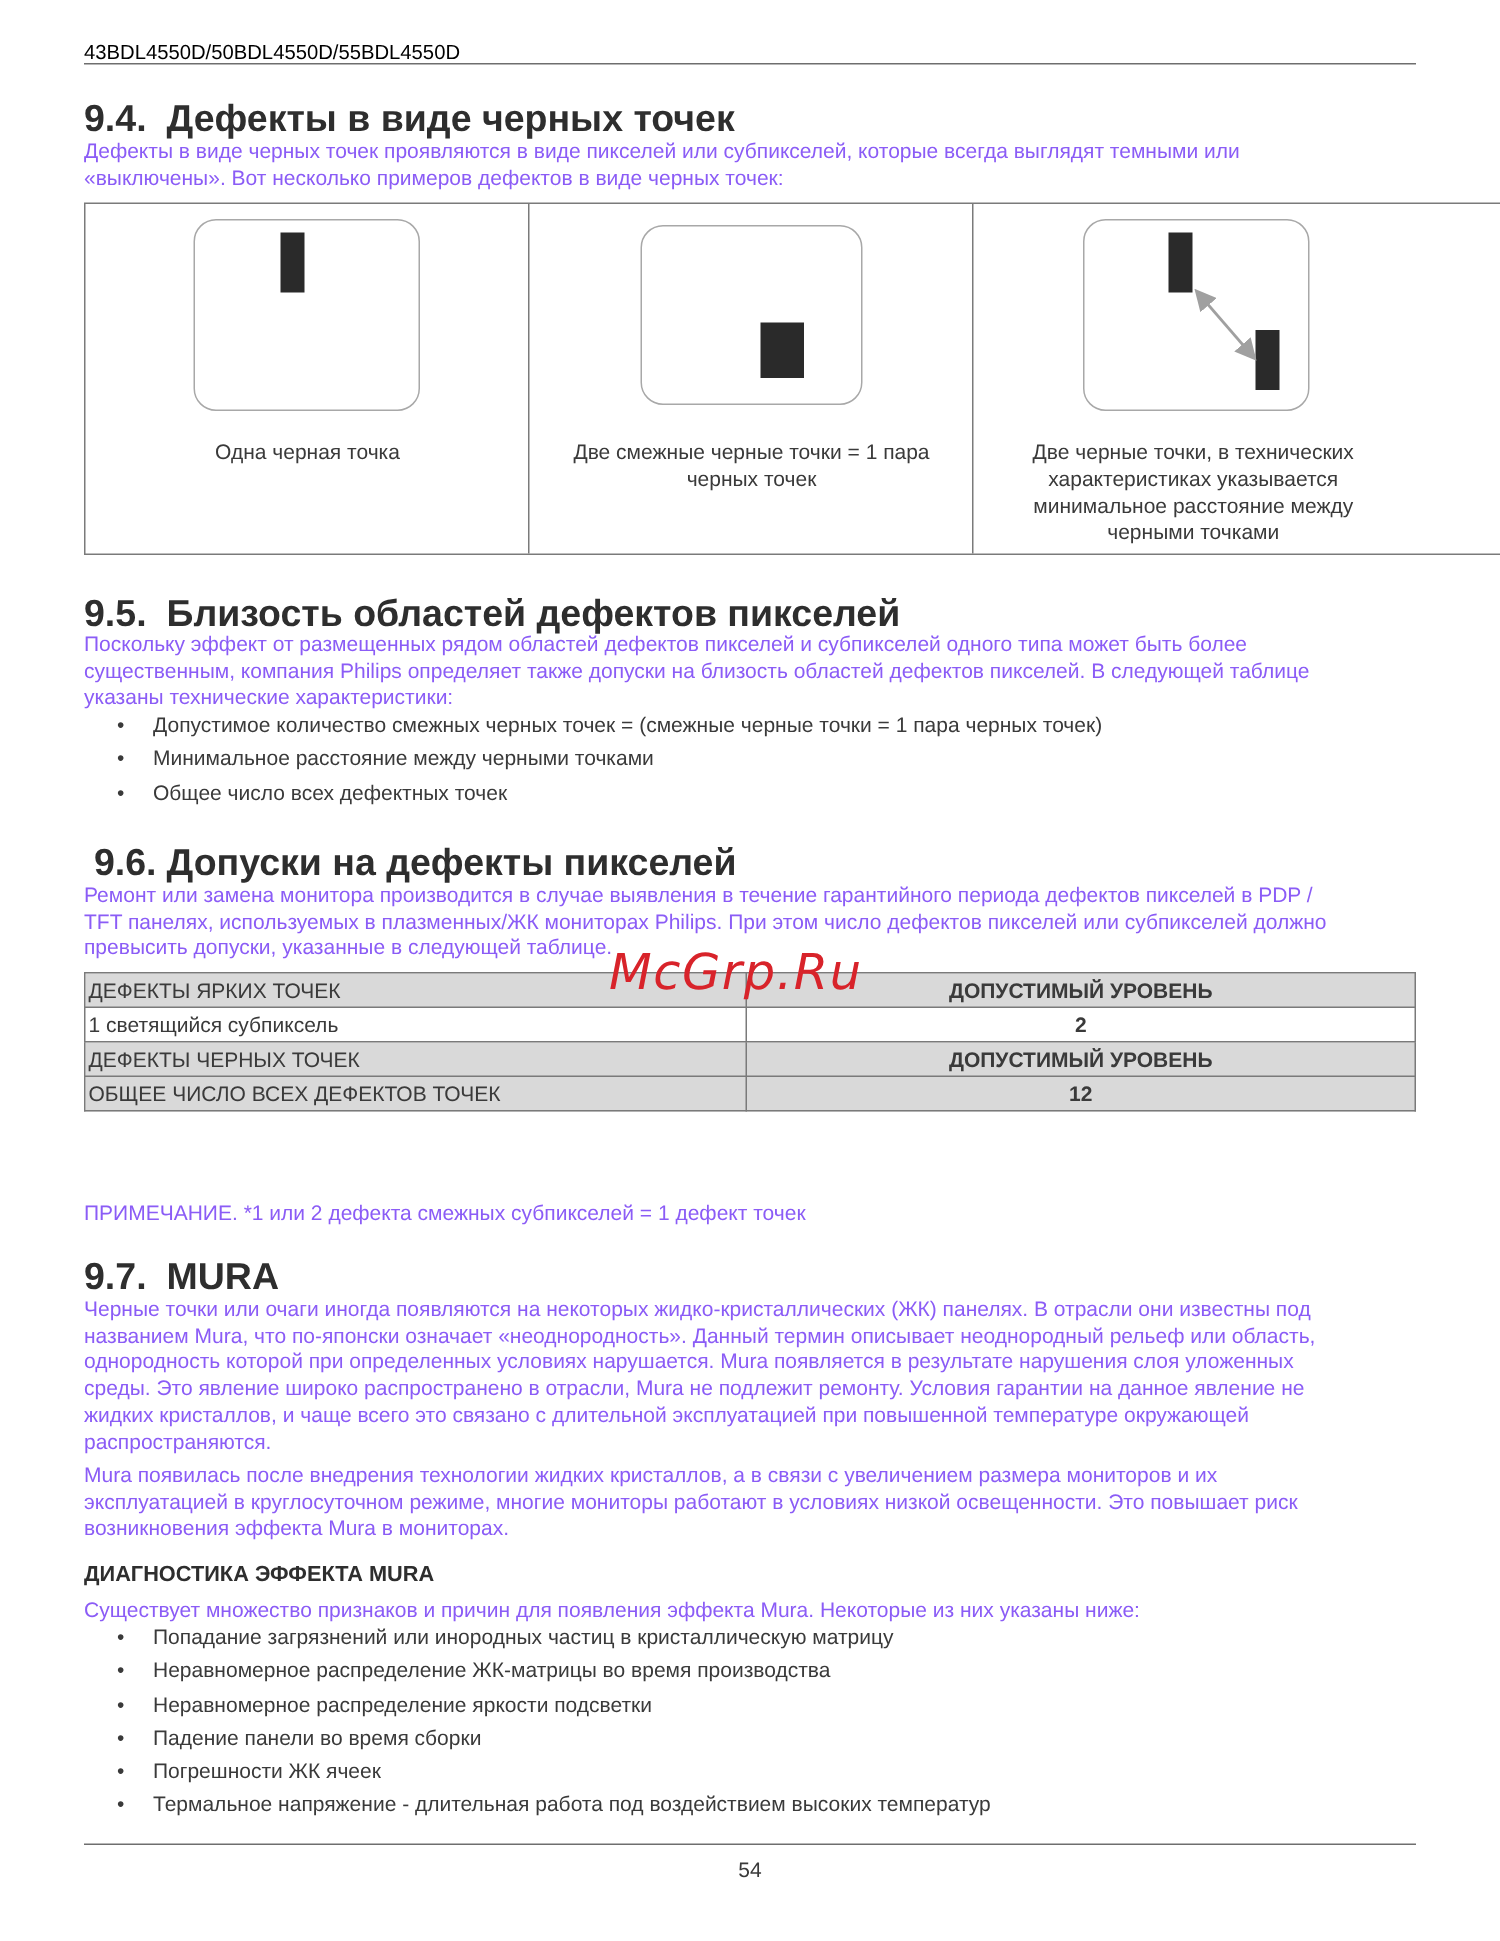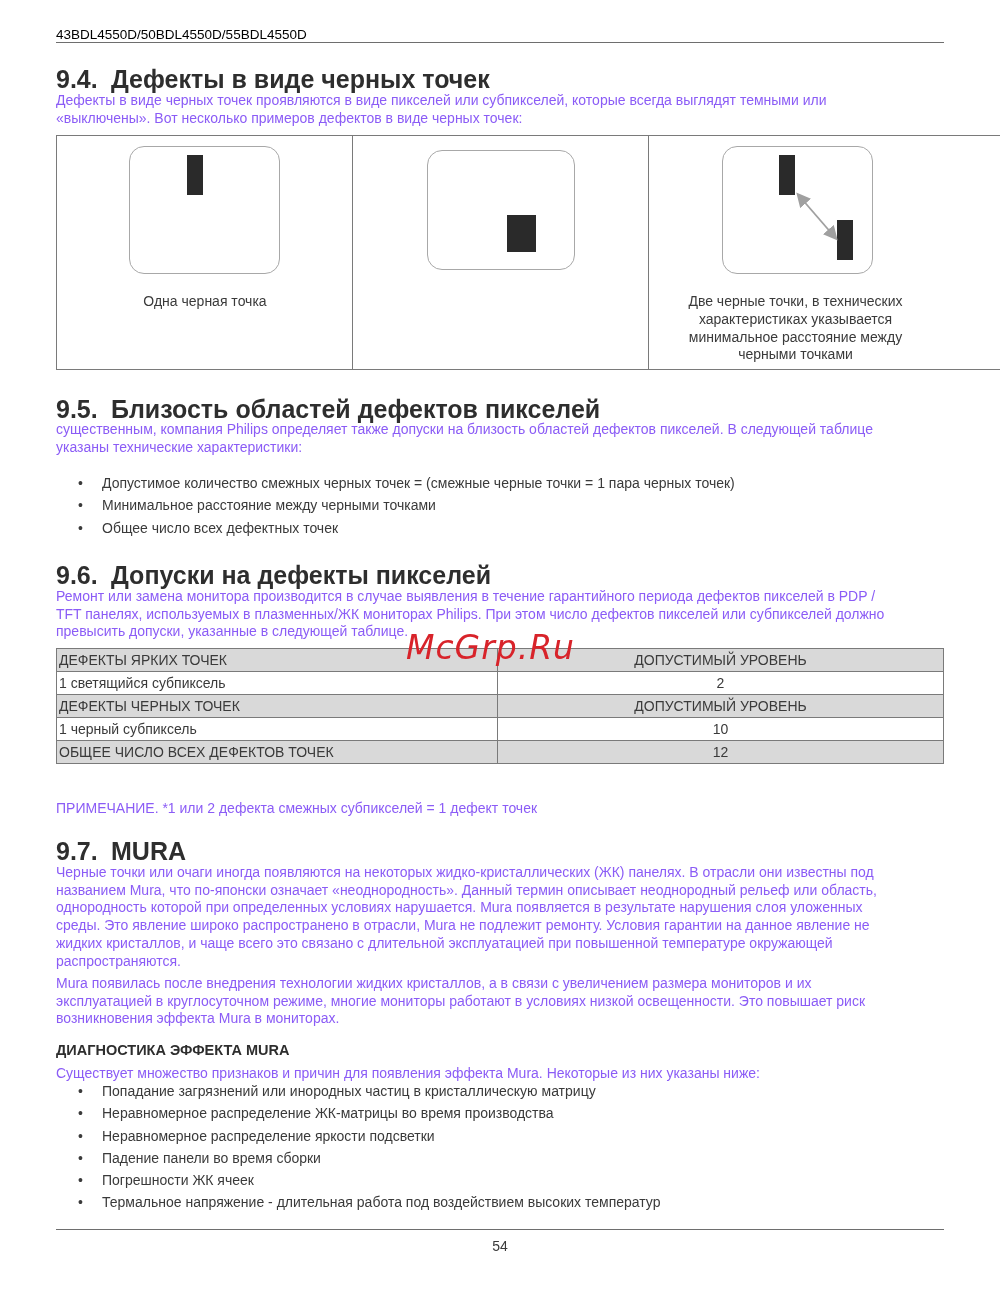--- a/index.html
+++ b/index.html
@@ -16,21 +16,21 @@
   .bullets li .dot { position:absolute; left:22px; top:0; }
   .figure { left:56px; top:135px; width:964px; height:235px; border:1.5px solid #7a7a7a; box-sizing:border-box; }
   .figcell { position:absolute; top:0; height:100%; box-sizing:border-box; }
   .figcell + .figcell { border-left:1.5px solid #7a7a7a; }
   .screen { position:absolute; border:1.5px solid #a8a8a8; border-radius:15px; box-sizing:border-box; background:#fff; }
   .px { position:absolute; background:#2a2a2a; }
   .caption { position:absolute; left:0; width:100%; text-align:center; font-size:14px; line-height:17.8px; color:#3a3a3a; }
   table.tol { position:absolute; left:56px; top:648px; width:888px; border-collapse:collapse; font-size:14px; }
   table.tol td { border:1.5px solid #7a7a7a; height:22px; padding:0 2px; line-height:20px; color:#3a3a3a; }
   table.tol tr.hdr td { background:#d9d9d9; }
-  table.tol td.val { text-align:center; width:441px; }
+  table.tol td.val { text-align:center; width:441px;font-weight:bold; }
   .watermark { left:406px; top:628px; font-size:33px; font-style:italic; color:#d8232a; letter-spacing:1px; font-family:"DejaVu Sans", sans-serif; }
   .h3 { left:56px; font-size:14.5px; font-weight:bold; color:#2e2e2e; }
   .pagenum { left:0; width:1000px; text-align:center; top:1238px; font-size:14px; color:#3a3a3a; }
 </style>
 </head>
 <body>
 
 <div class="abs running-header">43BDL4550D/50BDL4550D/55BDL4550D</div>
 <div class="abs rule" style="top:42px;"></div>
 
@@ -50,20 +50,24 @@
     </div>
     <div class="caption" style="top:157px;">
       <div>Одна черная точка</div>
     </div>
   </div>
 
   <div class="figcell" style="left:295px; width:297px;">
     <div class="screen" style="left:74px; top:14px; width:148px; height:120px;">
       <div class="px" style="left:79px; top:64px; width:29px; height:37px;"></div>
     </div>
+    <div class="caption" style="top:157px;">
+      <div>Две смежные черные точки = 1 пара</div>
+      <div>черных точек</div>
+    </div>
   </div>
 
   <div class="figcell" style="left:591px; width:294px;">
     <div class="screen" style="left:73px; top:10px; width:151px; height:128px;">
       <div class="px" style="left:56px; top:8px; width:16px; height:40px;"></div>
       <div class="px" style="left:114px; top:73px; width:16px; height:40px;"></div>
       <svg style="position:absolute; left:0; top:0;" width="151" height="128">
         <defs>
           <marker id="ah" markerWidth="8" markerHeight="8" refX="4" refY="4" orient="auto-start-reverse">
             <path d="M0,0 L8,4 L0,8 z" fill="#a0a0a0"></path>
@@ -78,30 +82,31 @@
       <div>минимальное расстояние между</div>
       <div>черными точками</div>
     </div>
   </div>
 </div>
 
 <div class="abs h2" style="top:395px;">
   <span class="num">9.5.</span><span>Близость областей дефектов пикселей</span>
 </div>
 <div class="abs p" style="top:421px;">
+  <div>Поскольку эффект от размещенных рядом областей дефектов пикселей и субпикселей одного типа может быть более</div>
   <div>существенным, компания Philips определяет также допуски на близость областей дефектов пикселей. В следующей таблице</div>
   <div>указаны технические характеристики:</div>
 </div>
 <ul class="abs bullets" style="top:475px;">
   <li><span class="dot">•</span><span>Допустимое количество смежных черных точек = (смежные черные точки = 1 пара черных точек)</span></li>
   <li><span class="dot">•</span><span>Минимальное расстояние между черными точками</span></li>
   <li><span class="dot">•</span><span>Общее число всех дефектных точек</span></li>
 </ul>
 
-<div class="abs h2" style="top:561px;">
+<div class="abs h2" style="top:561px;text-align:center;">
   <span class="num">9.6.</span><span>Допуски на дефекты пикселей</span>
 </div>
 <div class="abs p" style="top:588px;">
   <div>Ремонт или замена монитора производится в случае выявления в течение гарантийного периода дефектов пикселей в PDP /</div>
   <div>TFT панелях, используемых в плазменных/ЖК мониторах Philips. При этом число дефектов пикселей или субпикселей должно</div>
   <div>превысить допуски, указанные в следующей таблице.</div>
 </div>
 
 <table class="tol">
   <tbody>
@@ -109,24 +114,20 @@
     <td>ДЕФЕКТЫ ЯРКИХ ТОЧЕК</td>
     <td class="val">ДОПУСТИМЫЙ УРОВЕНЬ</td>
   </tr>
   <tr>
     <td>1 светящийся субпиксель</td>
     <td class="val">2</td>
   </tr>
   <tr class="hdr">
     <td>ДЕФЕКТЫ ЧЕРНЫХ ТОЧЕК</td>
     <td class="val">ДОПУСТИМЫЙ УРОВЕНЬ</td>
-  </tr>
-  <tr>
-    <td>1 черный субпиксель</td>
-    <td class="val">10</td>
   </tr>
   <tr class="hdr">
     <td>ОБЩЕЕ ЧИСЛО ВСЕХ ДЕФЕКТОВ ТОЧЕК</td>
     <td class="val">12</td>
   </tr>
 </tbody>
   </table>
 
 <div class="abs watermark">McGrp.Ru</div>
 

